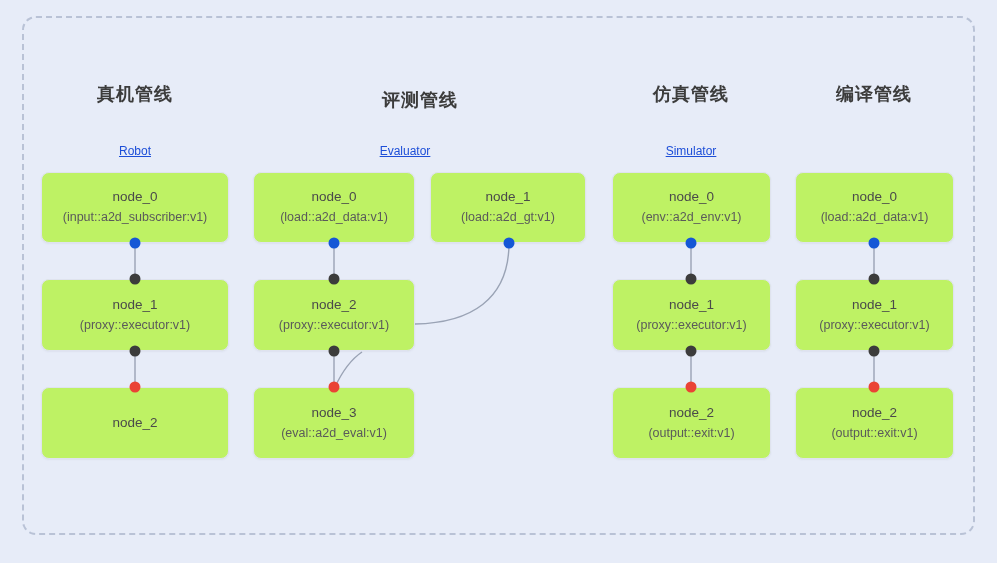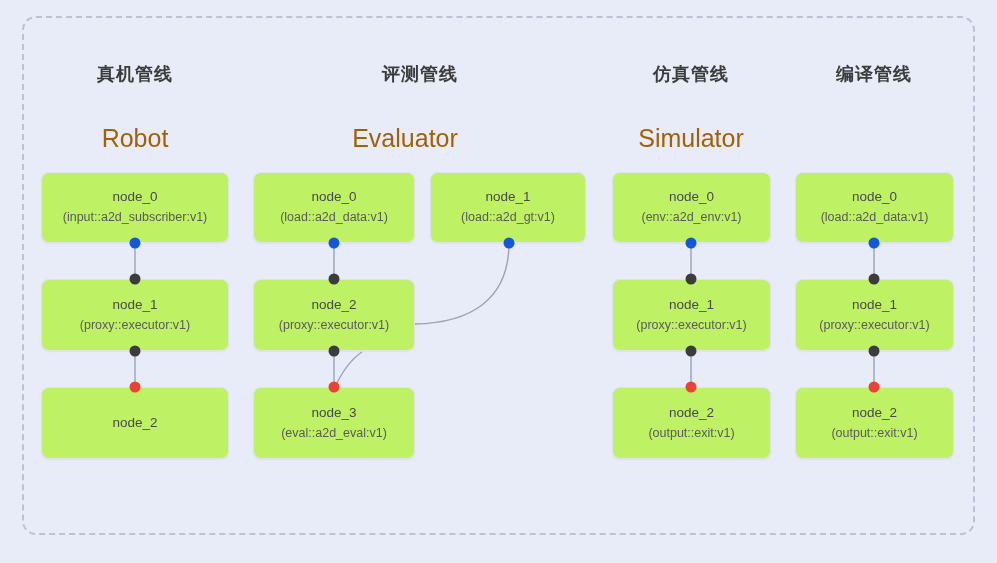--- a/index.html
+++ b/index.html
@@ -25,33 +25,35 @@
     height: 519px;
     box-sizing: border-box;
     border: 2px dashed #b9c2d6;
     border-radius: 14px;
     background: transparent;
   }
   .col-head {
     position: absolute;
     text-align: center;
     pointer-events: none;
+    margin-top: 20px;
   }
   .cn-title {
     font-size: 18px;
     font-weight: bold;
     color: #3c3c3c;
     letter-spacing: 1px;
     white-space: nowrap;
   }
   .en-title {
-    font-size: 25px;
+    font-size: 12px;
     font-weight: normal;
-    color: #a16207;
-    white-space: nowrap;
+    color: #1d4ed8;
+    white-space: nowrap;
+    text-decoration: underline;
   }
   .node {
     position: absolute;
     box-sizing: border-box;
     background: #bef264;
     border: 1px solid #dfe3ee;
     border-radius: 8px;
     display: flex;
     flex-direction: column;
     align-items: center;
@@ -115,21 +117,21 @@
     </g>
   </svg>
 
   <div class="col-head" style="left:41px; top:62px; width:188px;">
     <div class="cn-title">真机管线</div>
   </div>
   <div class="col-head" style="left:41px; top:124px; width:188px;">
     <div class="en-title">Robot</div>
   </div>
 
-  <div class="col-head" style="left:326px; top:62px; width:188px;">
+  <div class="col-head" style="left:326px; top:68px; width:188px;">
     <div class="cn-title">评测管线</div>
   </div>
   <div class="col-head" style="left:311px; top:124px; width:188px;">
     <div class="en-title">Evaluator</div>
   </div>
 
   <div class="col-head" style="left:597px; top:62px; width:188px;">
     <div class="cn-title">仿真管线</div>
   </div>
   <div class="col-head" style="left:597px; top:124px; width:188px;">

